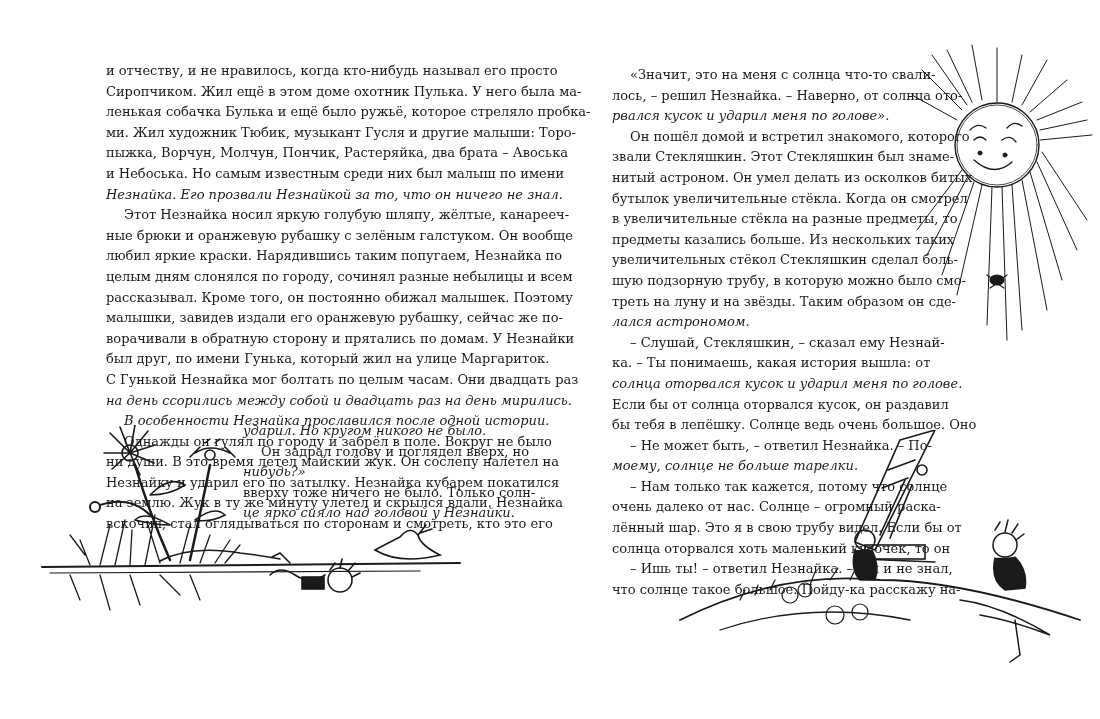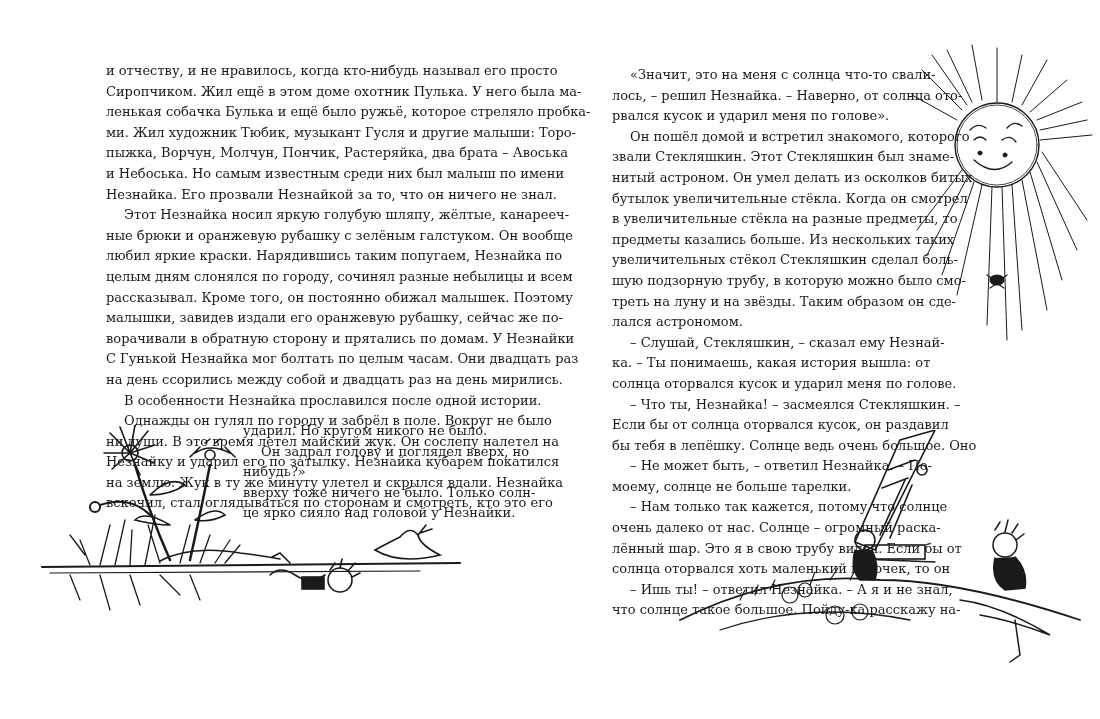--- a/index.html
+++ b/index.html
@@ -1,21 +1,21 @@
 <!DOCTYPE html>
 <html><head>
 <meta charset="utf-8">
 <style>
   html, body { margin:0; padding:0; }
   body { width:1100px; height:719px; background:#ffffff; position:relative; overflow:hidden;
          font-family:"DejaVu Serif", "Liberation Serif", serif; color:#1a1a1a; }
   .page { position:absolute; top:0; height:719px; }
   .col { position:absolute; font-size:13px; line-height:20.6px; letter-spacing:0; }
   .line { white-space:nowrap; display:block; text-align:justify; text-align-last:justify; height:20.6px; }
-  .line.last { text-align-last:left; }
+  .line.last { text-align-last:left;font-style:italic; }
   .line.indent { padding-left:18px; }
   .illus { position:absolute; }
   svg { display:block; }
 </style>
 </head>
 <body>
 
 <div class="page" style="left:0;width:550px;">
   <div class="col" id="left-top" style="left:106px;top:61px;width:388px;">
       <span class="line">и отчеству, и не нравилось, когда кто-нибудь называл его просто</span>
@@ -25,20 +25,21 @@
       <span class="line">пыжка, Ворчун, Молчун, Пончик, Растеряйка, два брата – Авоська</span>
       <span class="line">и Небоська. Но самым известным среди них был малыш по имени</span>
       <span class="line last">Незнайка. Его прозвали Незнайкой за то, что он ничего не знал.</span>
       <span class="line indent">Этот Незнайка носил яркую голубую шляпу, жёлтые, канареeч-</span>
       <span class="line">ные брюки и оранжевую рубашку с зелёным галстуком. Он вообще</span>
       <span class="line">любил яркие краски. Нарядившись таким попугаем, Незнайка по</span>
       <span class="line">целым дням слонялся по городу, сочинял разные небылицы и всем</span>
       <span class="line">рассказывал. Кроме того, он постоянно обижал малышек. Поэтому</span>
       <span class="line">малышки, завидев издали его оранжевую рубашку, сейчас же по-</span>
       <span class="line">ворачивали в обратную сторону и прятались по домам. У Незнайки</span>
+      <span class="line">был друг, по имени Гунька, который жил на улице Маргариток.</span>
       <span class="line">С Гунькой Незнайка мог болтать по целым часам. Они двадцать раз</span>
       <span class="line last">на день ссорились между собой и двадцать раз на день мирились.</span>
       <span class="line indent last">В особенности Незнайка прославился после одной истории.</span>
       <span class="line indent">Однажды он гулял по городу и забрёл в поле. Вокруг не было</span>
       <span class="line">ни души. В это время летел майский жук. Он сослепу налетел на</span>
       <span class="line">Незнайку и ударил его по затылку. Незнайка кубарем покатился</span>
       <span class="line">на землю. Жук в ту же минуту улетел и скрылся вдали. Незнайка</span>
       <span class="line">вскочил, стал оглядываться по сторонам и смотреть, кто это его</span>
     </div>
   <div class="col" id="left-narrow" style="left:243px;top:421px;width:251px;">
@@ -104,21 +105,20 @@
       <span class="line">бутылок увеличительные стёкла. Когда он смотрел</span>
       <span class="line">в увеличительные стёкла на разные предметы, то</span>
       <span class="line">предметы казались больше. Из нескольких таких</span>
       <span class="line">увеличительных стёкол Стекляшкин сделал боль-</span>
       <span class="line">шую подзорную трубу, в которую можно было смо-</span>
       <span class="line">треть на луну и на звёзды. Таким образом он сде-</span>
       <span class="line last">лался астрономом.</span>
       <span class="line indent">– Слушай, Стекляшкин, – сказал ему Незнай-</span>
       <span class="line">ка. – Ты понимаешь, какая история вышла: от</span>
       <span class="line last">солнца оторвался кусок и ударил меня по голове.</span>
-      <span class="line indent">– Что ты, Незнайка! – засмеялся Стекляшкин. –</span>
       <span class="line">Если бы от солнца оторвался кусок, он раздавил</span>
       <span class="line">бы тебя в лепёшку. Солнце ведь очень большое. Оно</span>
       <span class="line indent">– Не может быть, – ответил Незнайка. – По-</span>
       <span class="line last">моему, солнце не больше тарелки.</span>
       <span class="line indent">– Нам только так кажется, потому что солнце</span>
       <span class="line">очень далеко от нас. Солнце – огромный раска-</span>
       <span class="line">лённый шар. Это я в свою трубу видел. Если бы от</span>
       <span class="line">солнца оторвался хоть маленький кусочек, то он</span>
       <span class="line indent">– Ишь ты! – ответил Незнайка. – А я и не знал,</span>
       <span class="line">что солнце такое большое. Пойду-ка расскажу на-</span>

